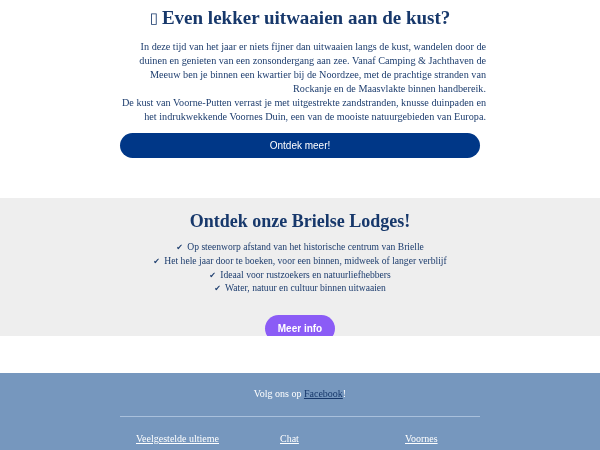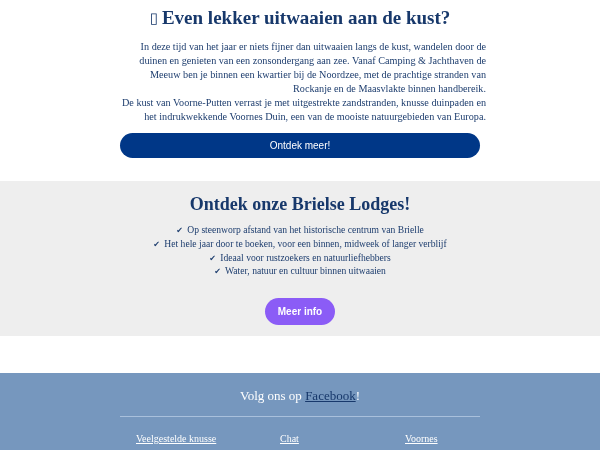--- a/index.html
+++ b/index.html
@@ -39,21 +39,21 @@
     .btn-primary {
       position: absolute; left: 120px; top: 133px; width: 360px; height: 25px;
       background: #003787; color: #ffffff; border-radius: 13px;
       font-family: "Liberation Sans", sans-serif; font-weight: normal; font-size: 10px;
       display: flex; align-items: center; justify-content: center;
       cursor: pointer; border: none;
     }
 
     
     .lodges {
-      position: absolute; left: 0; top: 181px; width: 600px; height: 196px;
+      position: absolute; left: 0; top: 198px; width: 600px; height: 196px;
       background: #eeeeee;
     }
     .lodges-title {
       position: absolute; left: 0; top: 12px; width: 600px; text-align: center;
       font-family: "Liberation Serif", serif; font-weight: bold; font-size: 18px;
       color: #17386b; line-height: 22px;
     }
     .lodges-list {
       position: absolute; left: 0; top: 43px; width: 600px;
       list-style: none; margin: 0; padding: 0; text-align: center;
@@ -72,21 +72,21 @@
     
     .spacer { position: absolute; left: 0; top: 336px; width: 600px; height: 37px; background: #ffffff; }
 
     
     .footer {
       position: absolute; left: 0; top: 373px; width: 600px; height: 77px;
       background: #7697be;
     }
     .footer-follow {
       position: absolute; left: 0; top: 15px; width: 600px; text-align: center;
-      font-family: "Liberation Serif", serif; font-size: 13px; color: #ffffff;
+      font-family: "Liberation Serif", serif; font-size: 10px; color: #ffffff;
     }
     .footer-follow a { color: #17386b; text-decoration: underline; }
     .footer-divider {
       position: absolute; left: 120px; top: 43px; width: 360px; height: 1px;
       background: #a9c0dc;
     }
     .footer-links {
       position: absolute; left: 120px; top: 60px; width: 360px; height: 14px;
       font-family: "Liberation Serif", serif; font-size: 10px;
     }
@@ -126,19 +126,19 @@
   </section>
 
   <div class="spacer"></div>
 
   <footer class="footer">
     <div class="footer-follow">
       <span>Volg ons op </span><a>Facebook</a><span>!</span>
     </div>
     <div class="footer-divider"></div>
     <div class="footer-links">
-      <a class="l1">Veelgestelde knusse</a>
+      <a class="l1">Veelgestelde ultieme</a>
       <a class="l2">Chat</a>
       <a class="l3">Voornes</a>
     </div>
   </footer>
 
 </div>
 
 </body></html>

